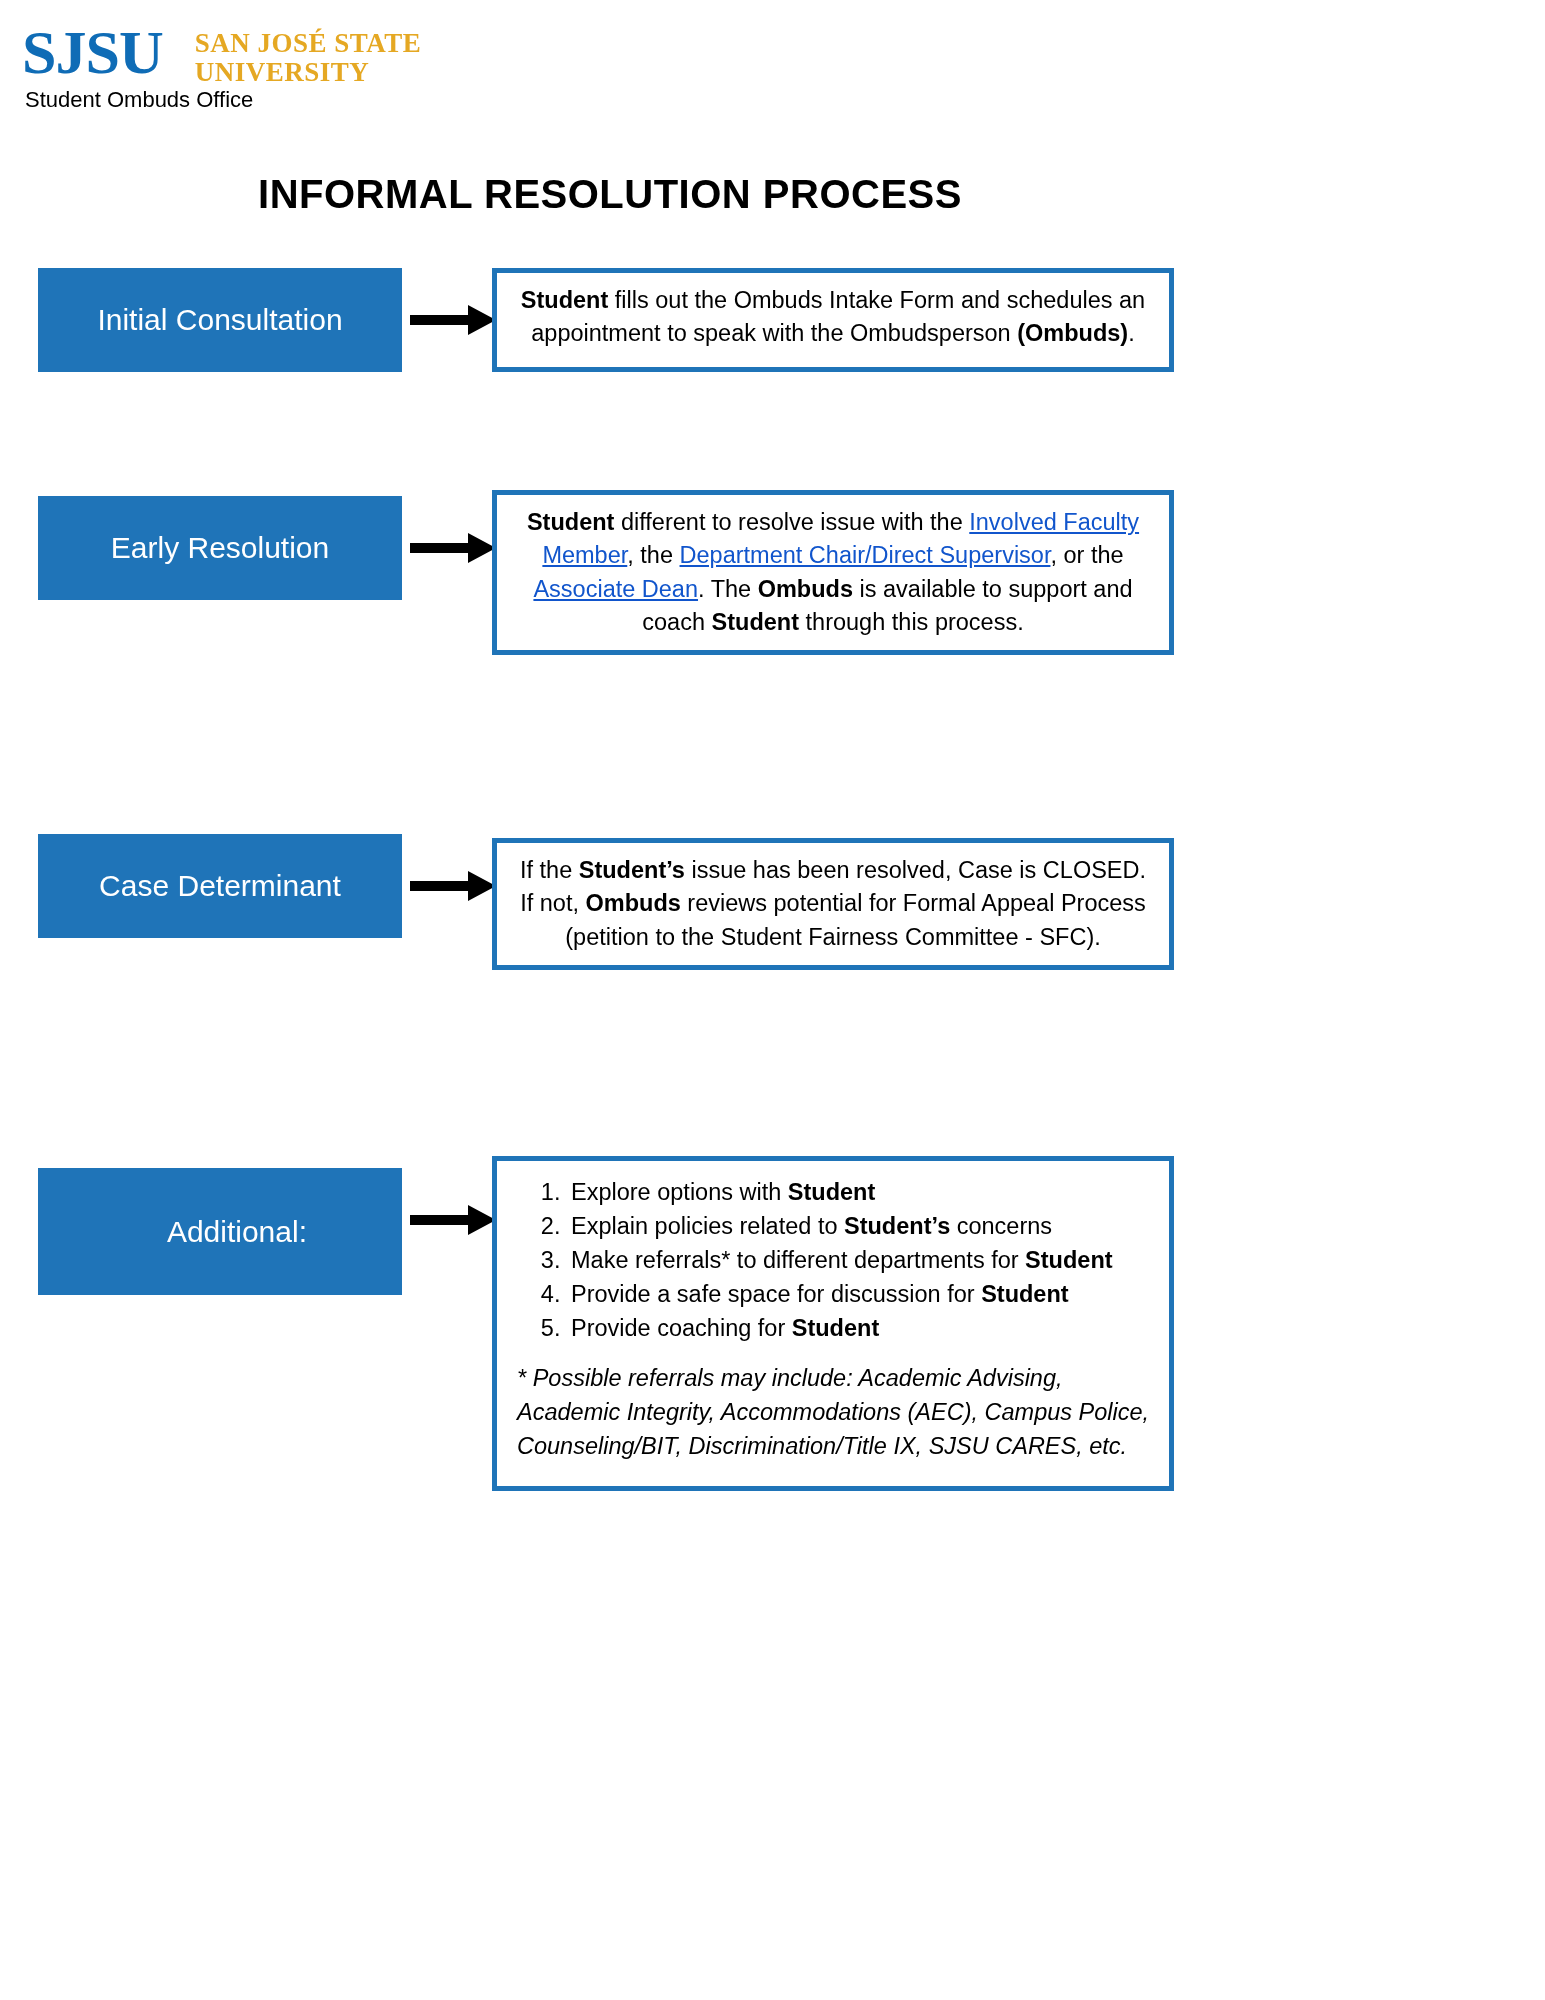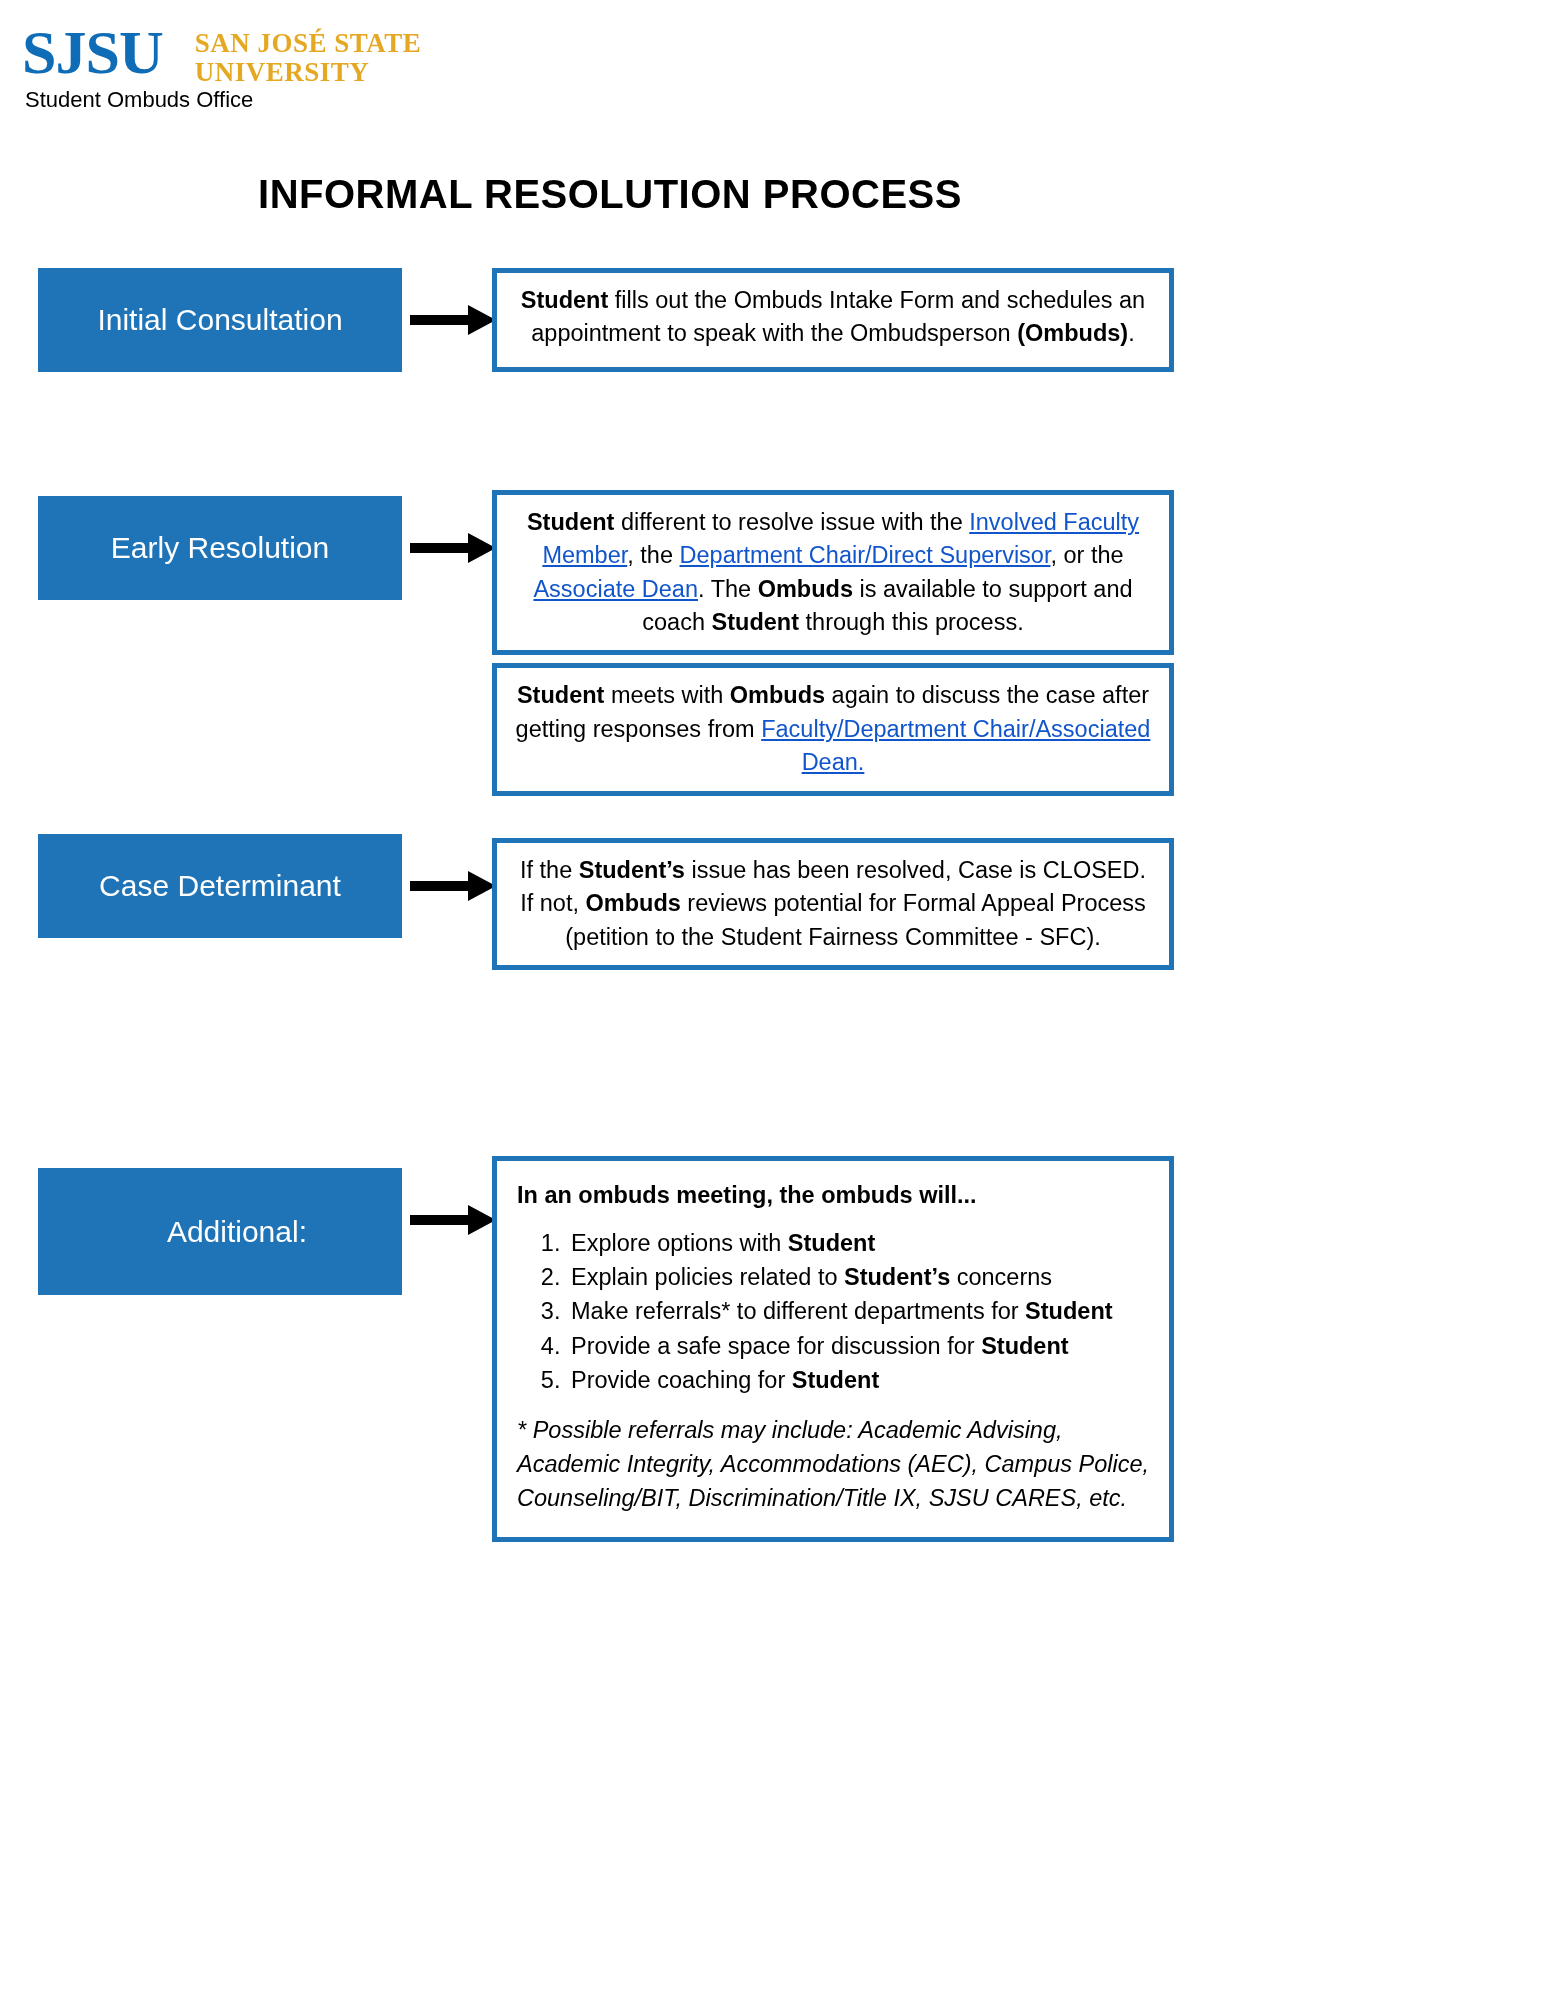--- a/index.html
+++ b/index.html
@@ -184,23 +184,20 @@
     </div>
     <div class="arrow" style="top:263px;">
       <svg width="86" height="34" viewBox="0 0 86 34" aria-hidden="true">
         <path d="M0 12 H58 V2 L86 17 L58 32 V22 H0 Z" fill="#000000"></path>
       </svg>
     </div>
     <div class="boxcol" style="top:222px;">
       <div class="tbox">
         <b>Student</b><span> different to resolve issue with the </span><a class="lnk">Involved Faculty Member</a><span>, the </span><a class="lnk">Department Chair/Direct Supervisor</a><span>, or the </span><a class="lnk">Associate Dean</a><span>. The </span><b>Ombuds</b><span> is available to support and coach </span><b>Student</b><span> through this process.</span>
       </div>
-      <div class="tbox">
-        <b>Student</b><span> meets with </span><b>Ombuds</b><span> again to discuss the case after getting responses from </span><a class="lnk">Faculty/Department Chair/Associated Dean.</a>
-      </div>
     </div>
   </div>
 
   <div class="row">
     <div class="stage" style="top:566px;height:104px;">
       <span>Case Determinant</span>
     </div>
     <div class="arrow" style="top:601px;">
       <svg width="86" height="34" viewBox="0 0 86 34" aria-hidden="true">
         <path d="M0 12 H58 V2 L86 17 L58 32 V22 H0 Z" fill="#000000"></path>
@@ -217,21 +214,20 @@
     <div class="stage align-right" style="top:900px;height:127px;">
       <span>Additional:</span>
     </div>
     <div class="arrow" style="top:935px;">
       <svg width="86" height="34" viewBox="0 0 86 34" aria-hidden="true">
         <path d="M0 12 H58 V2 L86 17 L58 32 V22 H0 Z" fill="#000000"></path>
       </svg>
     </div>
     <div class="boxcol" style="top:888px;">
       <div class="tbox left-align" style="padding:14px 18px 18px 18px;">
-        <div class="add-head">In an ombuds meeting, the ombuds will...</div>
         <ol class="add-list">
           <li><span>Explore options with </span><b>Student</b><span></span></li>
           <li><span>Explain policies related to </span><b>Student’s</b><span> concerns</span></li>
           <li><span>Make referrals* to different departments for </span><b>Student</b><span></span></li>
           <li><span>Provide a safe space for discussion for </span><b>Student</b><span></span></li>
           <li><span>Provide coaching for </span><b>Student</b><span></span></li>
         </ol>
         <div class="add-note">* Possible referrals may include: Academic Advising, Academic Integrity, Accommodations (AEC), Campus Police, Counseling/BIT, Discrimination/Title IX, SJSU CARES, etc.</div>
       </div>
     </div>

